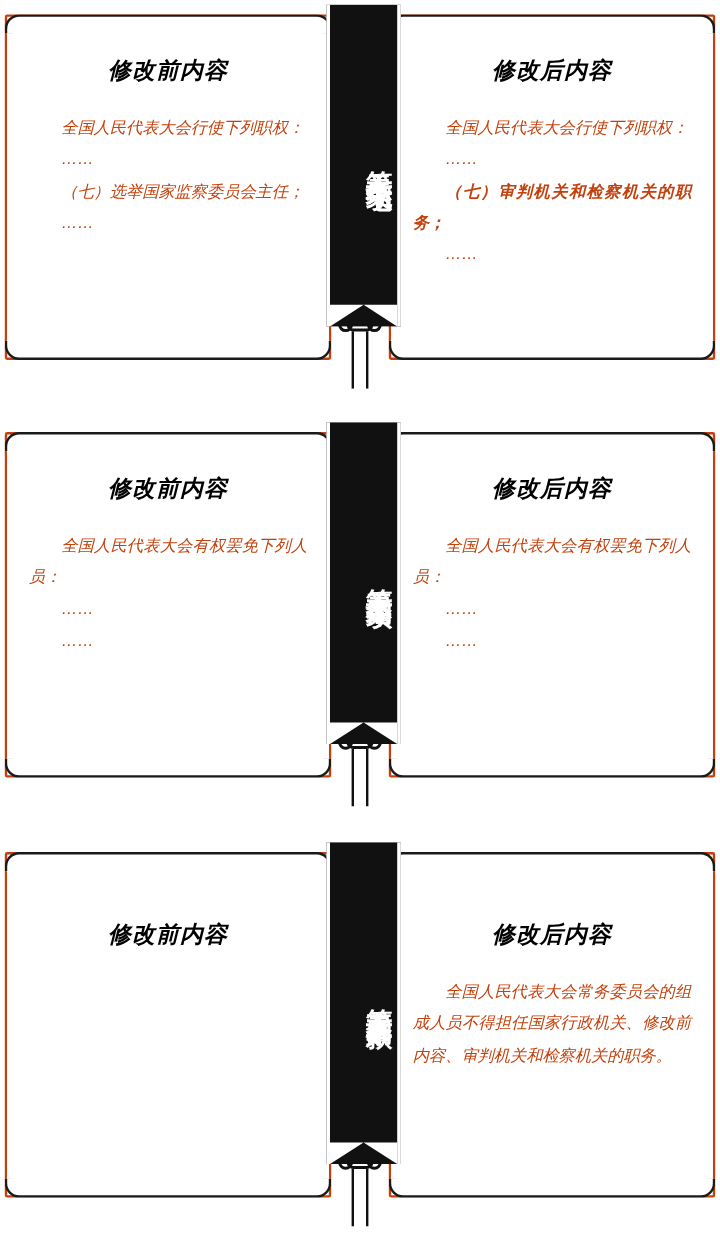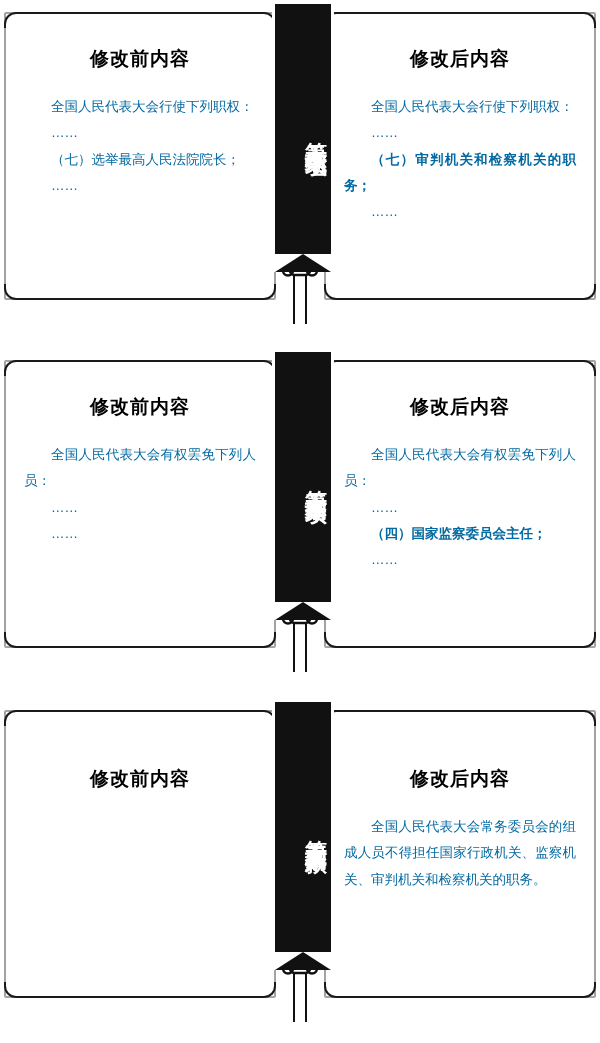--- a/index.html
+++ b/index.html
@@ -33,22 +33,23 @@
   .block-3 { top: 702px; height: 330px; }
 
   
   .scroll {
     position: absolute;
     top: 8px;
     width: 272px;
     height: 288px;
     box-sizing: border-box;
     background: #fff;
-    border: 2px solid #a3a3a3;
+    border: 2px solid #c2410c;
     border-radius: 2px;
+    font-style: italic;
   }
   .scroll.left  { left: 4px; }
   .scroll.right { left: 324px; }
 
   
   .scroll:before,
   .scroll:after {
     content: "";
     position: absolute;
     left: -2px;
@@ -87,21 +88,21 @@
     font-weight: bold;
     letter-spacing: 1px;
     margin: 8px 0 22px 0;
     color: #000;
   }
   .block-3 .panel-title { margin-top: 30px; }
 
   .panel-body {
     font-size: 13.5px;
     line-height: 1.95;
-    color: #0369a1;
+    color: #c2410c;
     text-align: justify;
   }
   .panel-body p { margin: 0; }
   .indent { text-indent: 2em; }
   .bold { font-weight: bold; }
 
   
   .ribbon {
     position: absolute;
     left: 272px;
@@ -155,21 +156,21 @@
 <div class="page">
 
   <div class="block block-1">
 
     <div class="scroll left">
       <div class="scroll-inner">
         <div class="panel-title">修改前内容</div>
         <div class="panel-body">
           <p class="indent">全国人民代表大会行使下列职权：</p>
           <p class="indent">……</p>
-          <p class="indent">（七）选举最高人民法院院长；</p>
+          <p class="indent">（七）选举国家监察委员会主任；</p>
           <p class="indent">……</p>
         </div>
       </div>
     </div>
 
     <div class="scroll right">
       <div class="scroll-inner">
         <div class="panel-title">修改后内容</div>
         <div class="panel-body">
           <p class="indent">全国人民代表大会行使下列职权：</p>
@@ -205,21 +206,20 @@
         </div>
       </div>
     </div>
 
     <div class="scroll right">
       <div class="scroll-inner">
         <div class="panel-title">修改后内容</div>
         <div class="panel-body">
           <p class="indent">全国人民代表大会有权罢免下列人员：</p>
           <p class="indent">……</p>
-          <p class="indent bold">（四）国家监察委员会主任；</p>
           <p class="indent">……</p>
         </div>
       </div>
     </div>
 
     <div class="ribbon">
       <span class="ribbon-text">第六十三条第四项</span>
     </div>
 
     <svg class="chain" viewBox="0 0 56 62">
@@ -236,21 +236,21 @@
     <div class="scroll left">
       <div class="scroll-inner">
         <div class="panel-title">修改前内容</div>
       </div>
     </div>
 
     <div class="scroll right">
       <div class="scroll-inner">
         <div class="panel-title">修改后内容</div>
         <div class="panel-body">
-          <p class="indent">全国人民代表大会常务委员会的组成人员不得担任国家行政机关、监察机关、审判机关和检察机关的职务。</p>
+          <p class="indent">全国人民代表大会常务委员会的组成人员不得担任国家行政机关、修改前内容、审判机关和检察机关的职务。</p>
         </div>
       </div>
     </div>
 
     <div class="ribbon">
       <span class="ribbon-text">第六十五条第四款</span>
     </div>
 
     <svg class="chain" viewBox="0 0 56 62">
       <rect x="18" y="4" width="20" height="9" rx="4.5" fill="none" stroke="#111" stroke-width="2.5"></rect>

